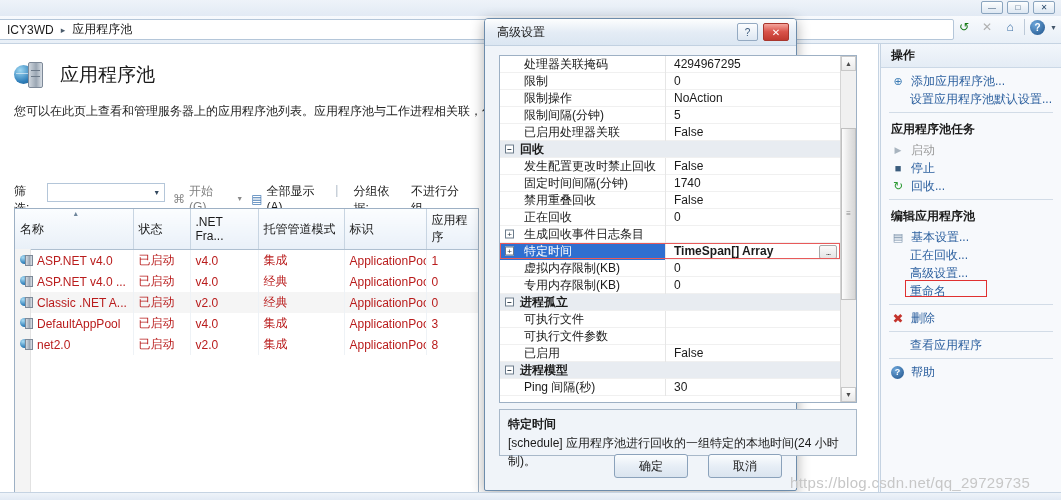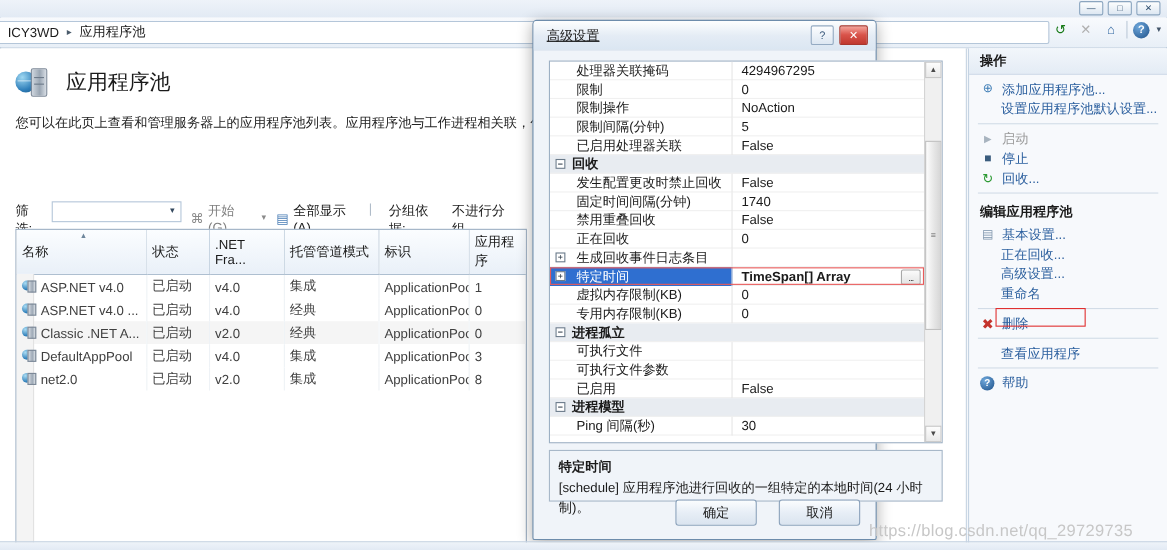--- a/index.html
+++ b/index.html
@@ -127,21 +127,21 @@
   table.grid th {
     background: linear-gradient(to bottom,#fbfdff,#e9f0f8);
     border-right:1px solid #c8d5e2; border-bottom:1px solid #aebfd0;
     font-weight:normal; font-size:12px; color:#1a1a1a;
     text-align:left; padding:3px 5px; height:21px; position:relative;
   }
   table.grid th .sort-caret {
     position:absolute; left:50%; top:0px; font-size:8px; color:#6e869c;
   }
   table.grid td {
-    border-right:1px solid #eef2f6; font-size:12px; color:#404040;
+    border-right:1px solid #eef2f6; font-size:12px; color:#b91c1c;
     padding:2px 5px; height:19px; white-space:nowrap; overflow:hidden;
   }
   tr.row-alt td { background:#f5f5f5; }
   .cellname { display:flex; align-items:center; gap:4px; }
   .pool-ico {
     width:13px; height:13px; flex:0 0 13px; position:relative;
   }
   .pool-ico .pi-globe {
     position:absolute; left:0; top:1px; width:9px;height:9px;border-radius:50%;
     background:radial-gradient(circle at 33% 28%,#aadcf3,#2f7fba 65%,#19527e);
@@ -196,21 +196,20 @@
     border:1.5px solid #e03030; pointer-events:none;
   }
 
   
   .dlg {
     position:absolute; left:484px; top:18px; width:313px; height:473px;
     background:#f0f4f9;
     border:1px solid #6d8cab;
     border-radius:4px 4px 2px 2px;
     box-shadow:0 3px 14px rgba(0,0,0,.32);
-    text-decoration:underline;
   }
   .dlg-title {
     height:27px; display:flex; align-items:center; padding-left:12px;
     background:linear-gradient(to bottom,#fdfefe,#e4ecf5 52%,#dbe6f2);
     border-bottom:1px solid #c2d1e1;
     font-size:12px; color:#1a1a1a; border-radius:3px 3px 0 0;
     position:relative;
   }
   .dlg-btns { position:absolute; right:7px; top:4px; display:flex; gap:5px; }
   .dlg-help {
@@ -489,20 +488,21 @@
     <div class="actions-head">操作</div>
     <div class="act-body">
       <div class="act-item">
         <span class="ai ai-add">⊕</span>
         <span>添加应用程序池...</span>
       </div>
       <div class="act-item plain">
         <span>设置应用程序池默认设置...</span>
       </div>
       <div class="act-sep"></div>
+      <div class="act-group">应用程序池任务</div>
       <div class="act-item disabled">
         <span class="ai ai-play">▶</span>
         <span>启动</span>
       </div>
       <div class="act-item">
         <span class="ai ai-stop">■</span>
         <span>停止</span>
       </div>
       <div class="act-item">
         <span class="ai ai-recycle">↻</span>

